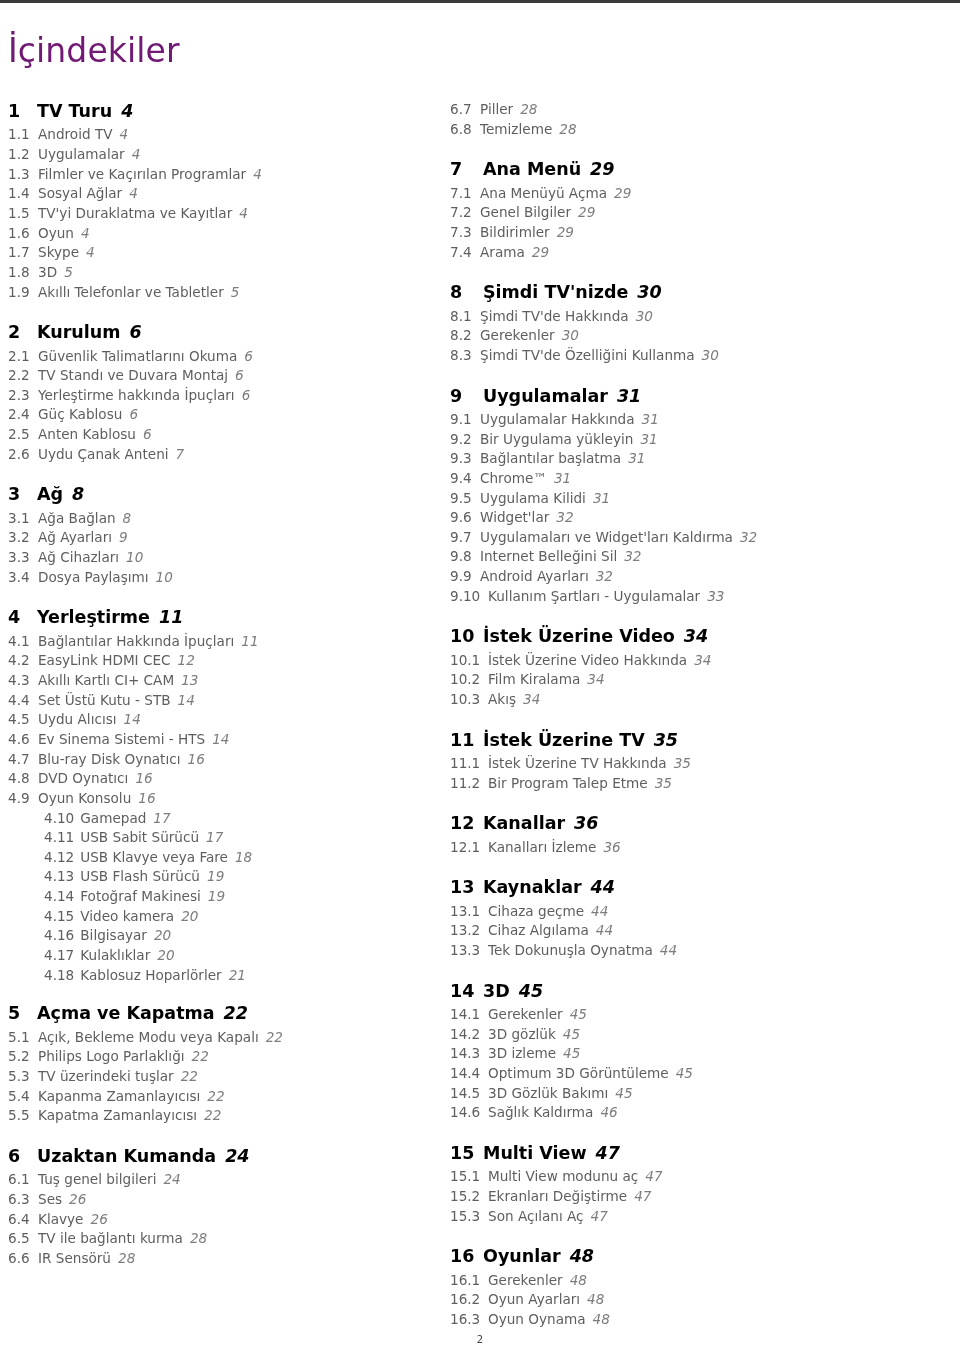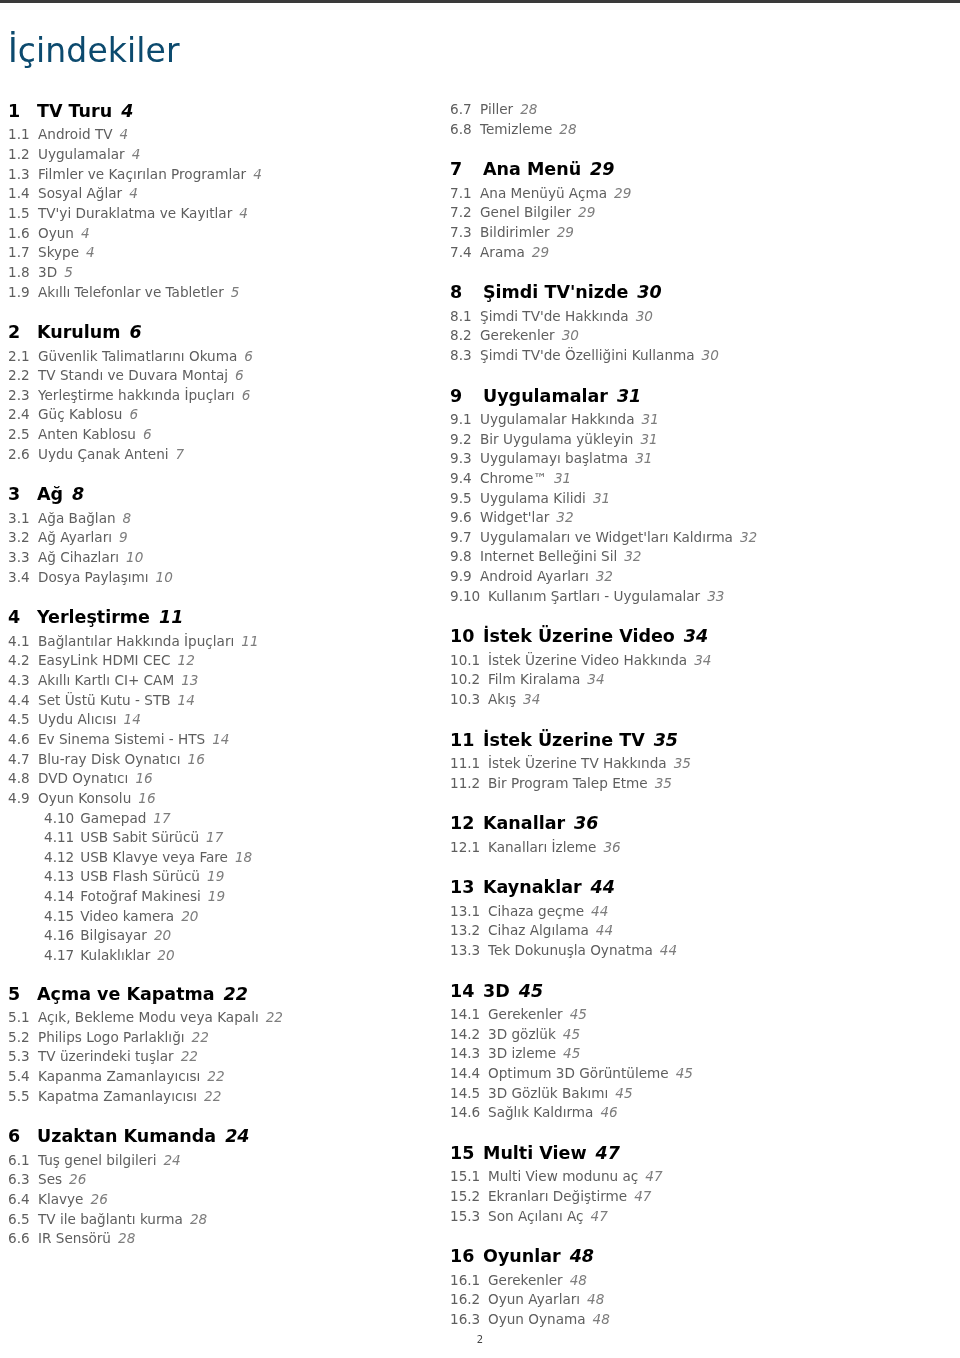--- a/index.html
+++ b/index.html
@@ -27,21 +27,21 @@
     width: 960px;
     height: 3px;
     background: #3a3a3a;
   }
   .doc-title {
     position: absolute;
     top: 12px;
     left: 8px;
     font-size: 33px;
     font-weight: 400;
-    color: #0c4a6e;
+    color: #701a75;
     letter-spacing: 0.1px;
     line-height: 1;
   }
   .columns {
     position: absolute;
     top: 100px;
     left: 0;
     width: 960px;
   }
   .col {
@@ -325,20 +325,25 @@
         <div class="entry wide">
           <span class="e-num">4.16</span>
           <span class="e-title">Bilgisayar</span>
           <span class="e-page">20</span>
         </div>
         <div class="entry wide">
           <span class="e-num">4.17</span>
           <span class="e-title">Kulaklıklar</span>
           <span class="e-page">20</span>
         </div>
+        <div class="entry wide">
+          <span class="e-num">4.18</span>
+          <span class="e-title">Kablosuz Hoparlörler</span>
+          <span class="e-page">21</span>
+        </div>
         <div class="chapter tight">
           <span class="ch-num">5</span>
           <span class="ch-title">Açma ve Kapatma</span>
           <span class="ch-page">22</span>
         </div>
         <div class="entry">
           <span class="e-num">5.1</span>
           <span class="e-title">Açık, Bekleme Modu veya Kapalı</span>
           <span class="e-page">22</span>
         </div>
@@ -459,21 +464,21 @@
           <span class="e-title">Uygulamalar Hakkında</span>
           <span class="e-page">31</span>
         </div>
         <div class="entry">
           <span class="e-num">9.2</span>
           <span class="e-title">Bir Uygulama yükleyin</span>
           <span class="e-page">31</span>
         </div>
         <div class="entry">
           <span class="e-num">9.3</span>
-          <span class="e-title">Uygulamayı başlatma</span>
+          <span class="e-title">Bağlantılar başlatma</span>
           <span class="e-page">31</span>
         </div>
         <div class="entry">
           <span class="e-num">9.4</span>
           <span class="e-title">Chrome™</span>
           <span class="e-page">31</span>
         </div>
         <div class="entry">
           <span class="e-num">9.5</span>
           <span class="e-title">Uygulama Kilidi</span>

